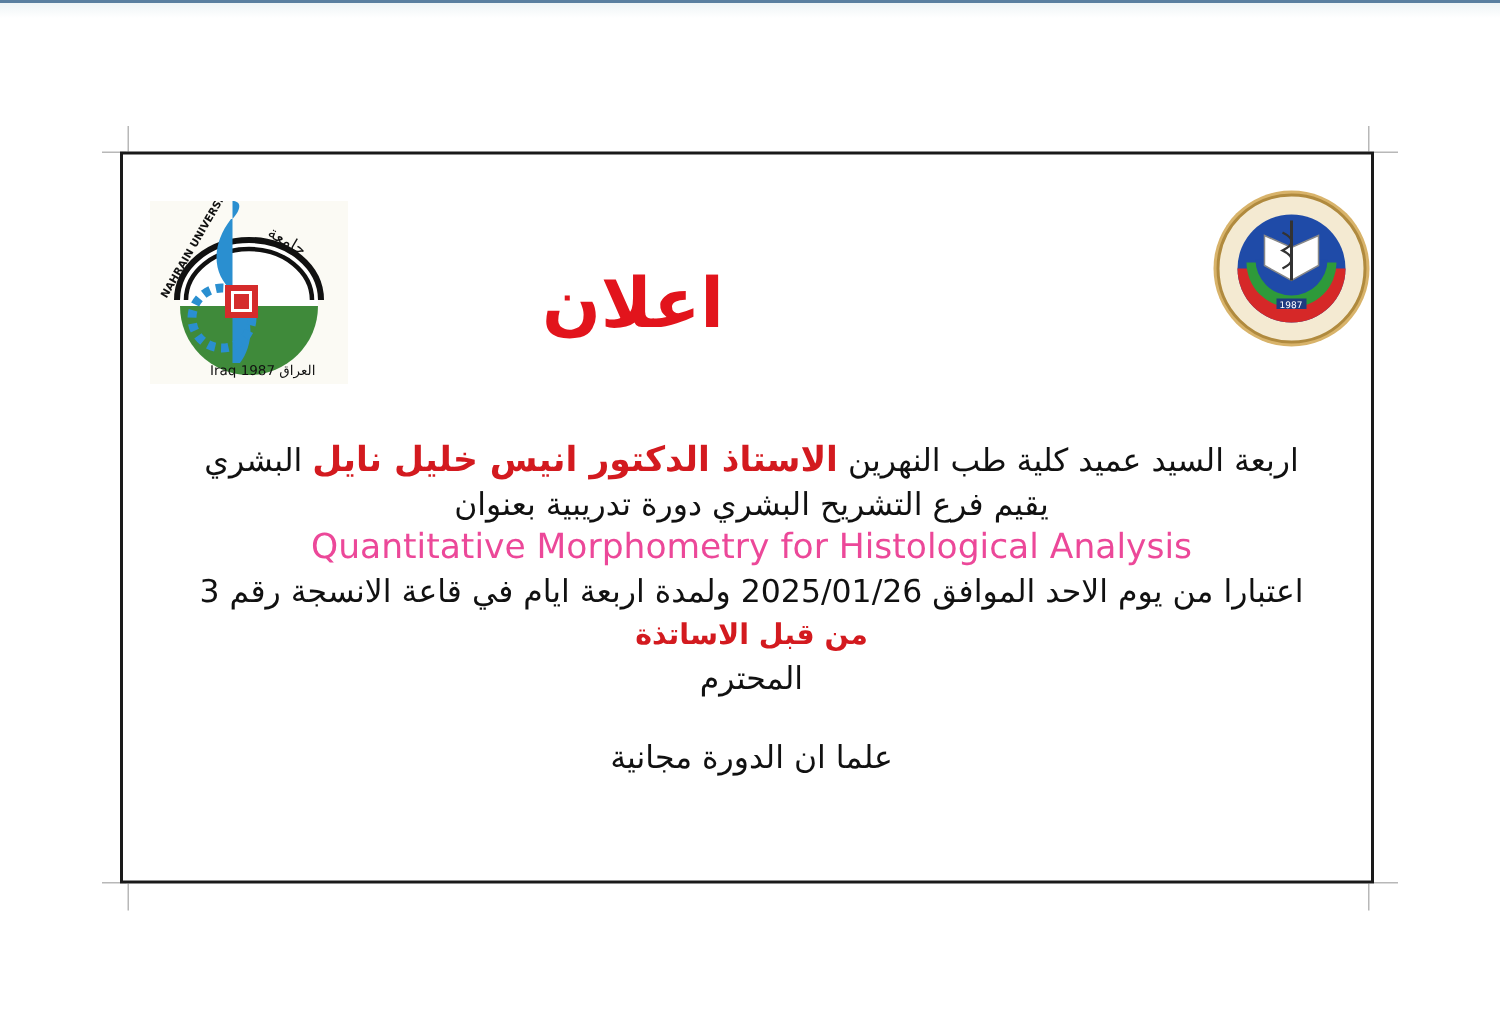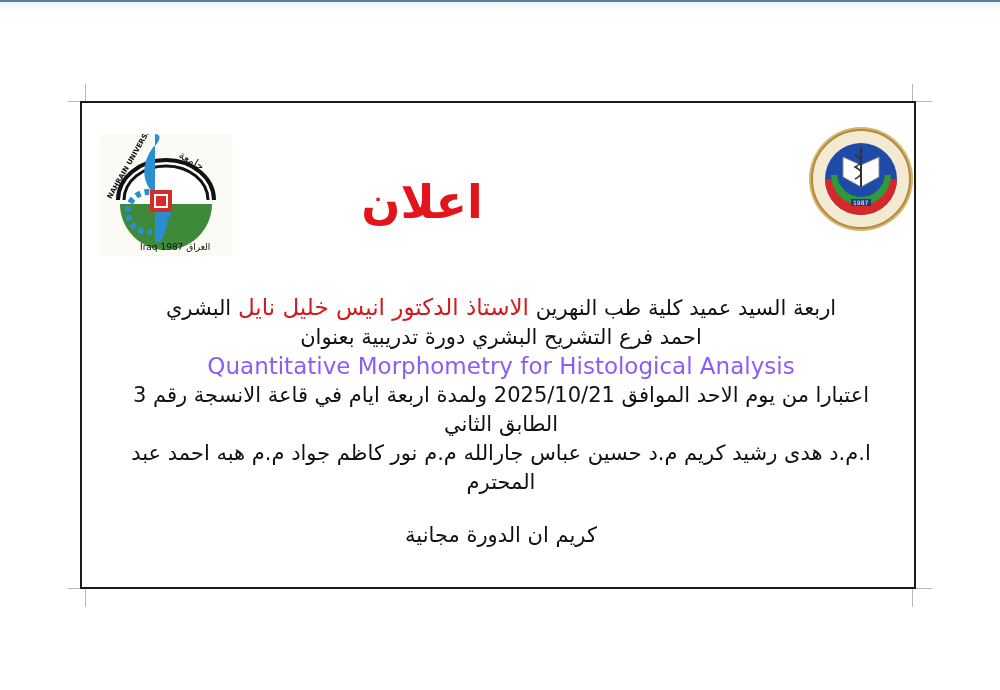--- a/index.html
+++ b/index.html
@@ -6,23 +6,23 @@
   body { width:1000px; height:690px; background:#ffffff; position:relative; overflow:hidden; font-family:"DejaVu Sans", sans-serif; }
   .topbar { position:absolute; left:0; top:0; width:1000px; height:2px; background:#5a7fa0; }
   .topfade { position:absolute; left:0; top:2px; width:1000px; height:10px; background:linear-gradient(#eef4f6,#ffffff); }
   .crop { position:absolute; background:#b8b8b8; }
   .frame { position:absolute; left:80px; top:101px; width:836px; height:488px; border:2.5px solid #1a1a1a; box-sizing:border-box; background:#fff; }
   .logo-left { position:absolute; left:100px; top:134px; width:132px; height:122px; background:#fbfaf4; }
   .logo-right { position:absolute; left:807px; top:125px; width:108px; height:108px; }
   .title { position:absolute; left:0; width:844px; top:172px; text-align:center; color:#e2141c; font-weight:bold; font-size:46px; line-height:60px; direction:rtl; }
   .body { position:absolute; left:96px; width:810px; top:293px; text-align:center; direction:rtl; color:#111; font-size:21px; line-height:29px; }
   .red { color:#d31a1f; }
-  .b { font-weight:normal; }
+  .b { font-weight:bold; }
   .l { display:block; }
-  .en { direction:ltr; font-size:23px; color:#8b5cf6; }
+  .en { direction:ltr; font-size:23px; color:#ec4899; }
   .gap { height:24px; }
 </style>
 </head>
 <body>
 
 <div class="topbar"></div>
 <div class="topfade"></div>
 
 <div class="crop" style="left:85px;top:84px;width:1px;height:18px;"></div>
 <div class="crop" style="left:68px;top:101px;width:16px;height:1px;"></div>
@@ -69,21 +69,20 @@
 </div>
 
 <div class="title">اعلان</div>
 
 <div class="body">
   <span class="l">
     <span>اربعة السيد عميد كلية طب النهرين</span>
     <span class="red b" style="font-size:23px;">الاستاذ الدكتور انيس خليل نايل</span>
     <span>البشري</span>
   </span>
-  <span class="l">احمد فرع التشريح البشري دورة تدريبية بعنوان</span>
+  <span class="l">يقيم فرع التشريح البشري دورة تدريبية بعنوان</span>
   <span class="l en">Quantitative Morphometry for Histological Analysis</span>
-  <span class="l">اعتبارا من يوم الاحد الموافق 2025/10/21 ولمدة اربعة ايام  في قاعة الانسجة رقم 3</span>
-  <span class="l">الطابق الثاني</span>
-  <span class="l">ا.م.د هدى رشيد كريم م.د حسين عباس جارالله م.م نور كاظم جواد م.م هبه احمد عبد</span>
+  <span class="l">اعتبارا من يوم الاحد الموافق 2025/01/26 ولمدة اربعة ايام  في قاعة الانسجة رقم 3</span>
+  <span class="l red b" style="font-size:19px;">من قبل الاساتذة</span>
   <span class="l">المحترم</span>
   <div class="gap"></div>
-  <span class="l">كريم ان الدورة مجانية</span>
+  <span class="l">علما ان الدورة مجانية</span>
 </div>
 
 </body></html>

